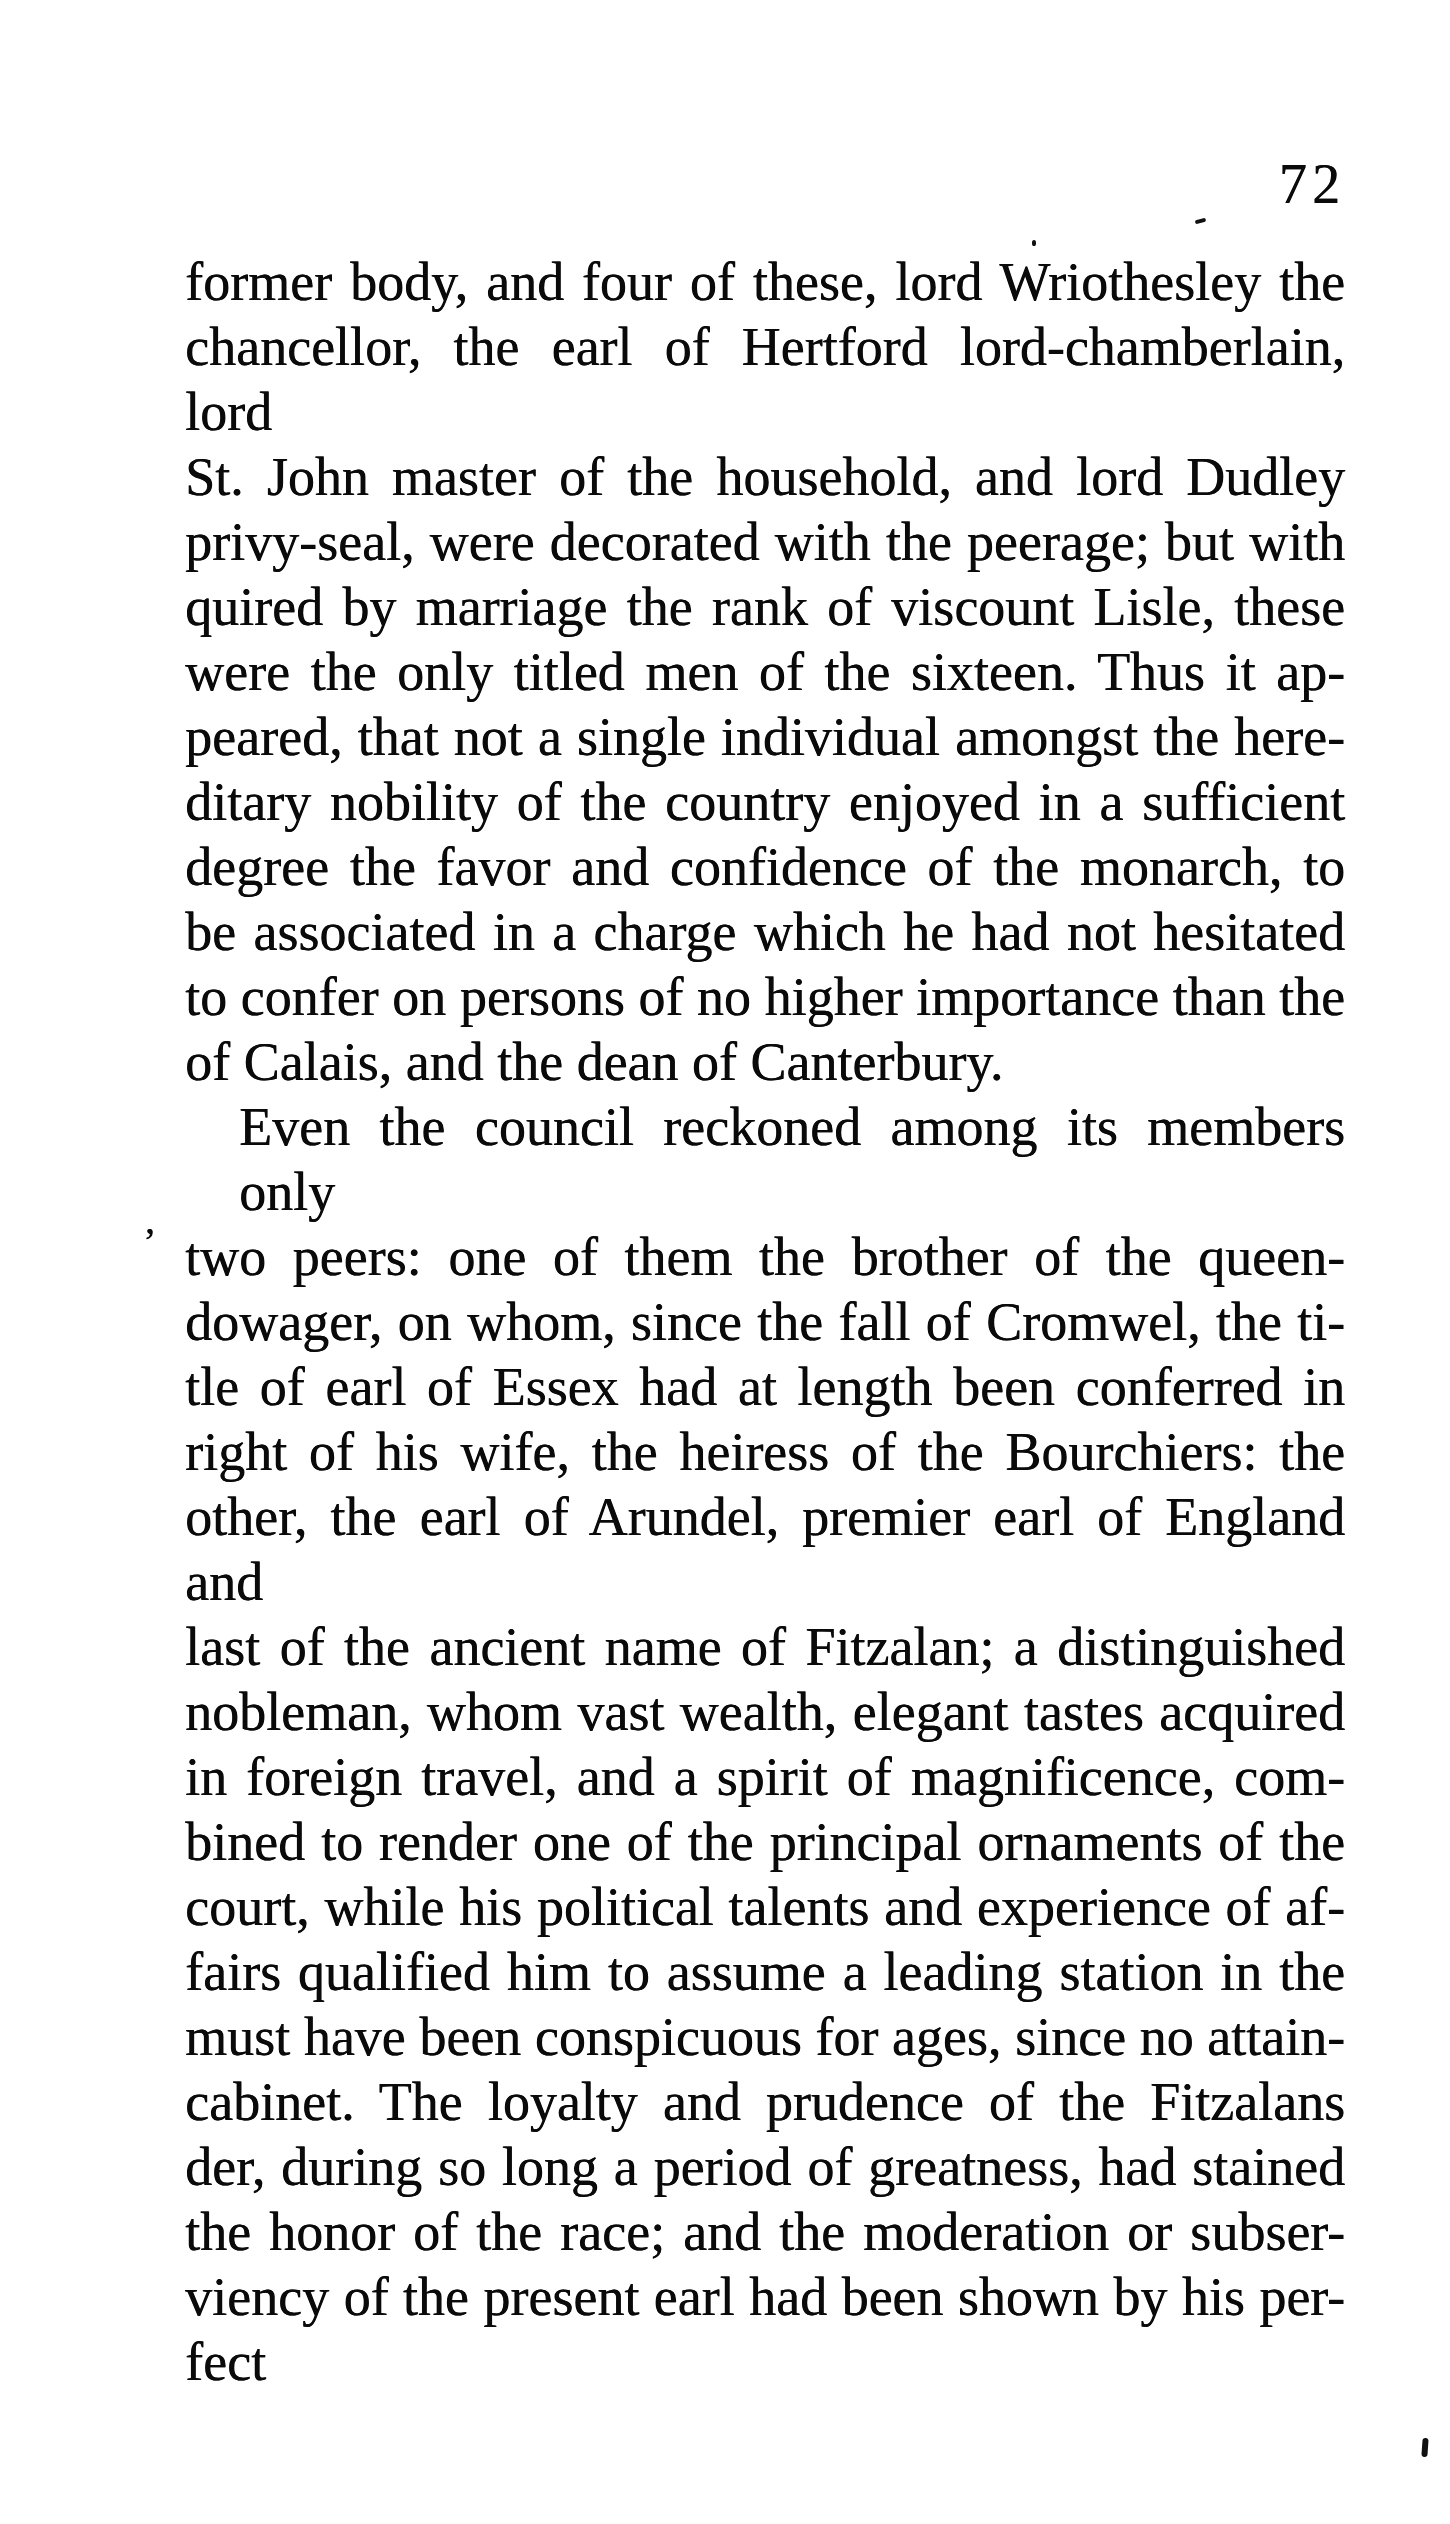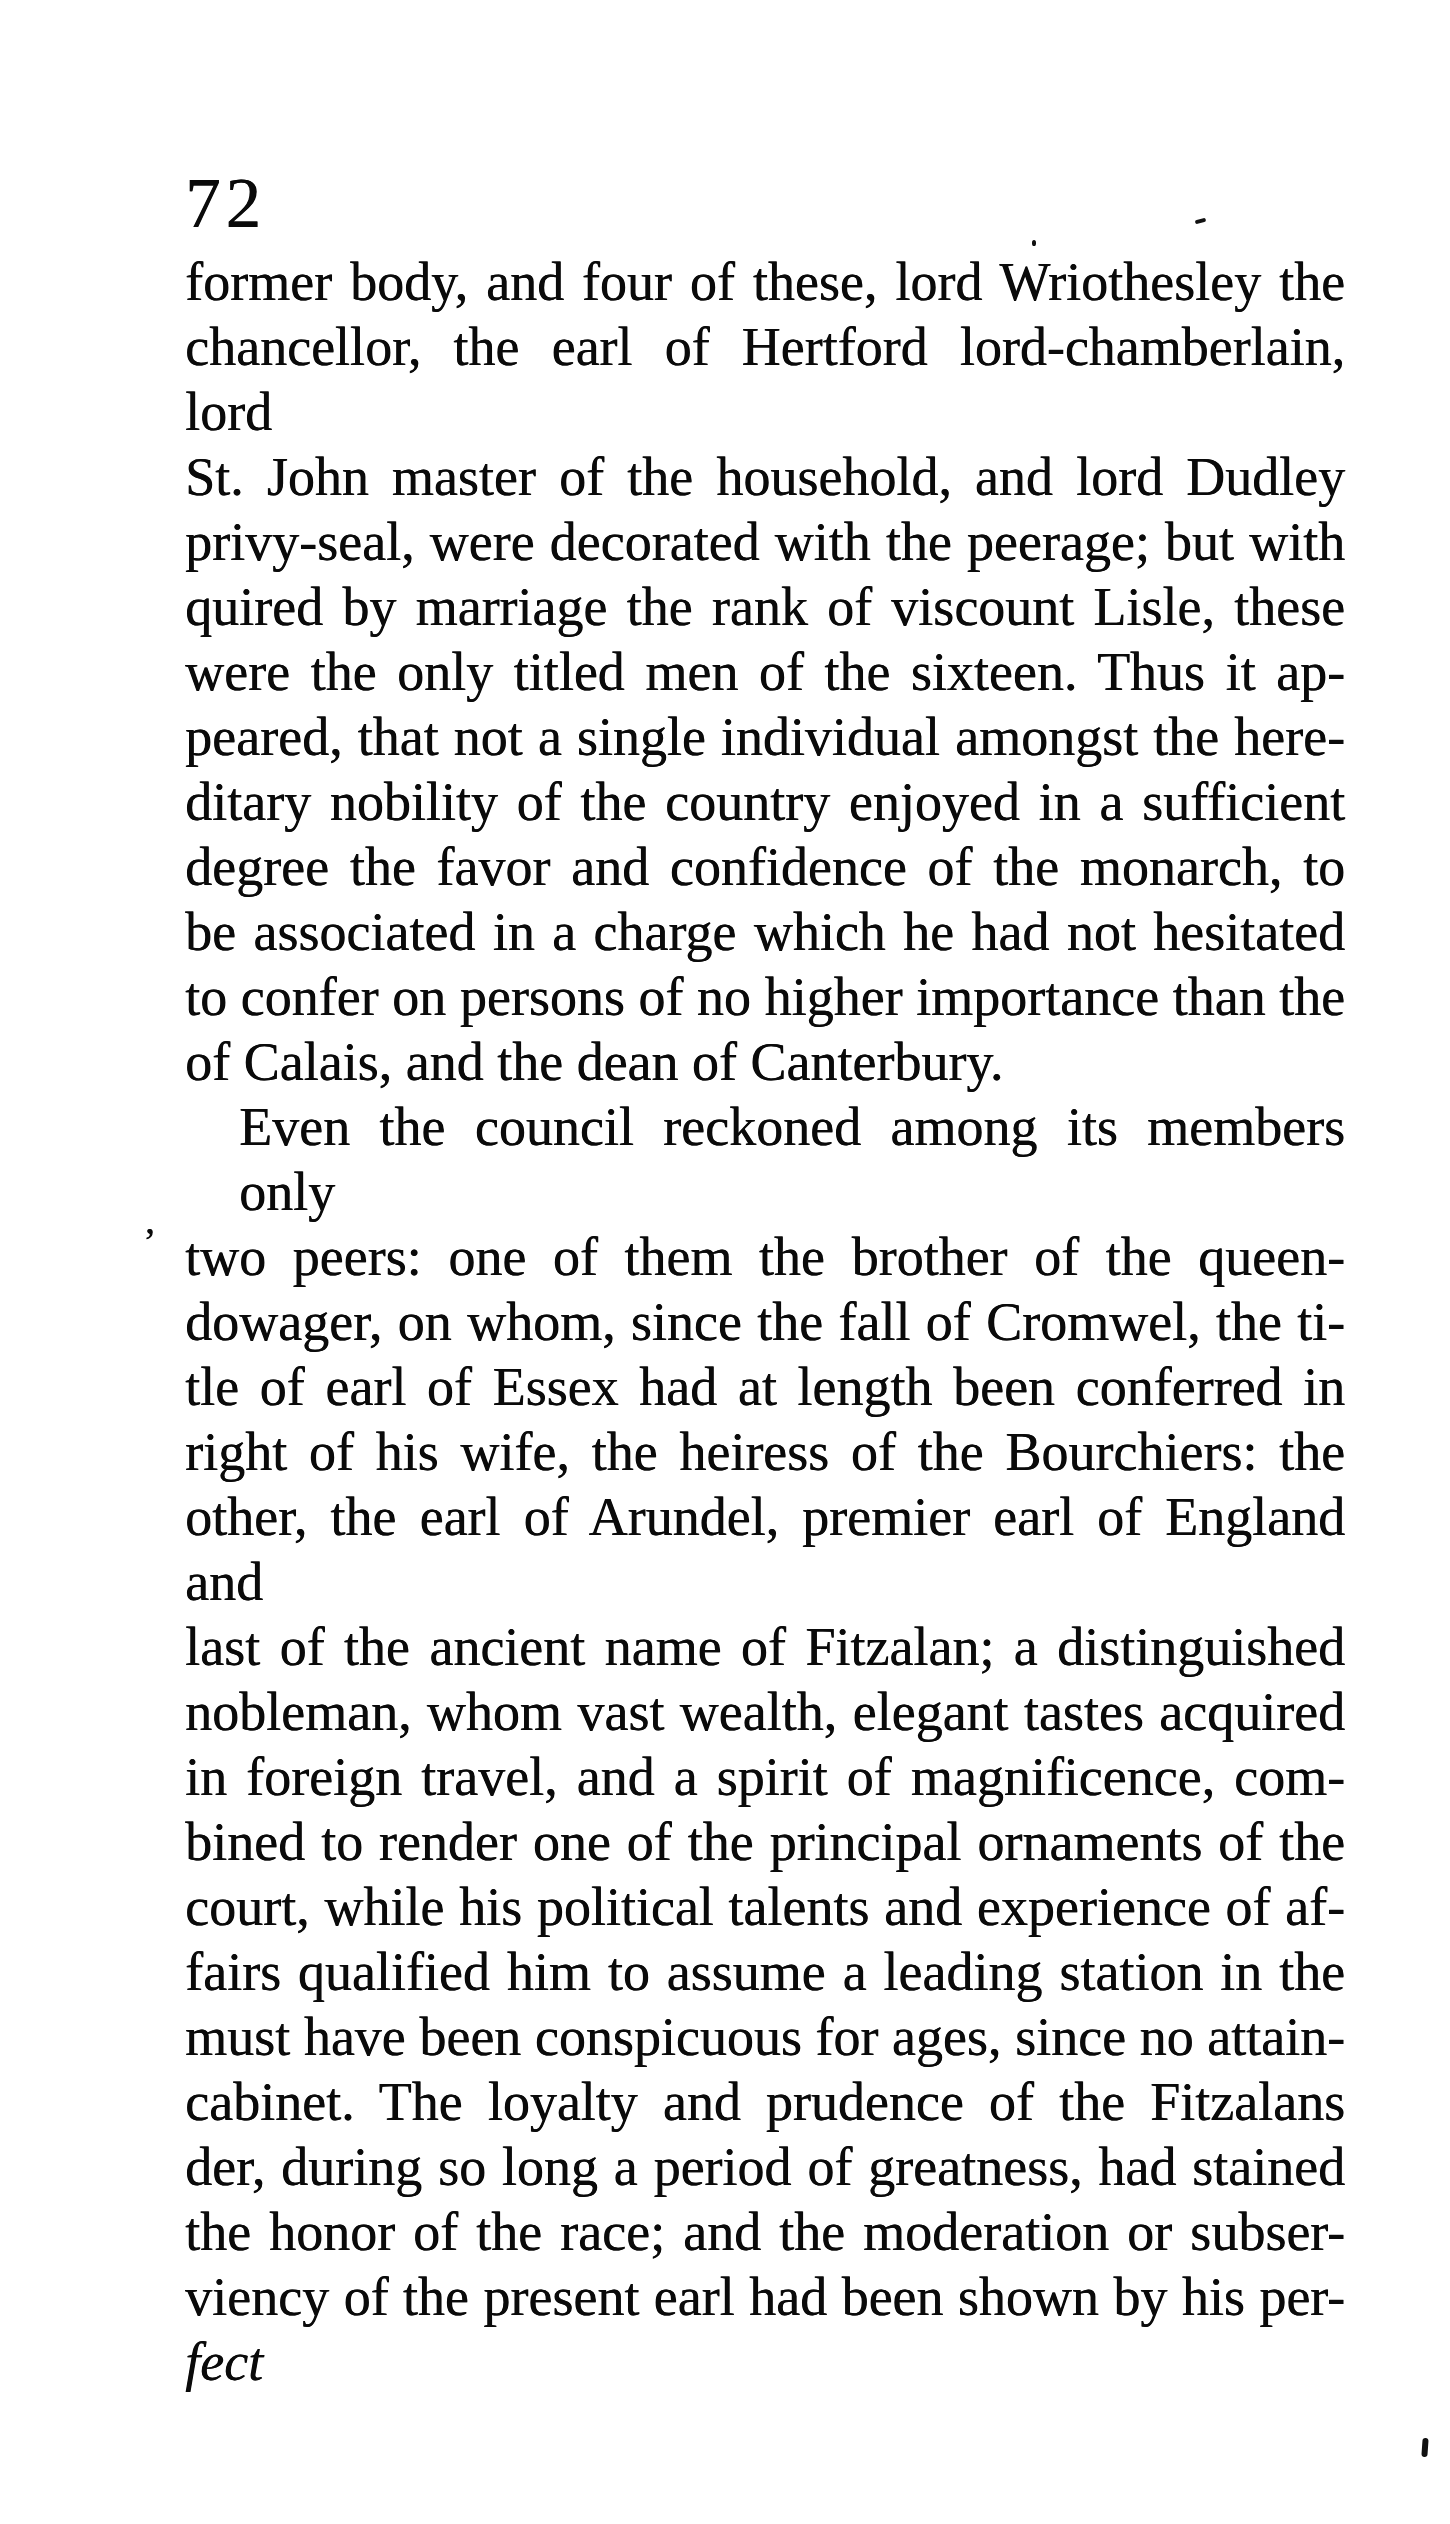--- a/index.html
+++ b/index.html
@@ -15,25 +15,25 @@
     font-family: "Liberation Serif", "DejaVu Serif", serif;
     color: #0a0a0a;
   }
   .scan-page {
     position: absolute;
     inset: 0;
     background: #ffffff;
   }
   .page-number {
     position: absolute;
-    top: 168px;
+    top: 156px;
     left: 185px;
     width: 1160px;
-    text-align: left;
-    font-size: 71px;
+    text-align: right;
+    font-size: 56px;
     line-height: 1;
     letter-spacing: 5.1px;
     text-shadow: 0.5px 0.3px 0 currentColor;
   }
   .text-block {
     position: absolute;
     top: 250px;
     left: 185px;
     width: 1160px;
     font-size: 54px;
@@ -47,21 +47,20 @@
   }
   .line.para-end {
     text-align-last: left;
   }
   .line.indent {
     padding-left: 54px;
   }
   .catchword-line {
     text-align: right;
     padding-right: 12px;
-    font-style: italic;
   }
   
   .speck {
     position: absolute;
     background: #111111;
   }
   .speck-dash {
     left: 1195px; top: 219px;
     width: 11px; height: 4.2px;
     border-radius: 2.5px;

